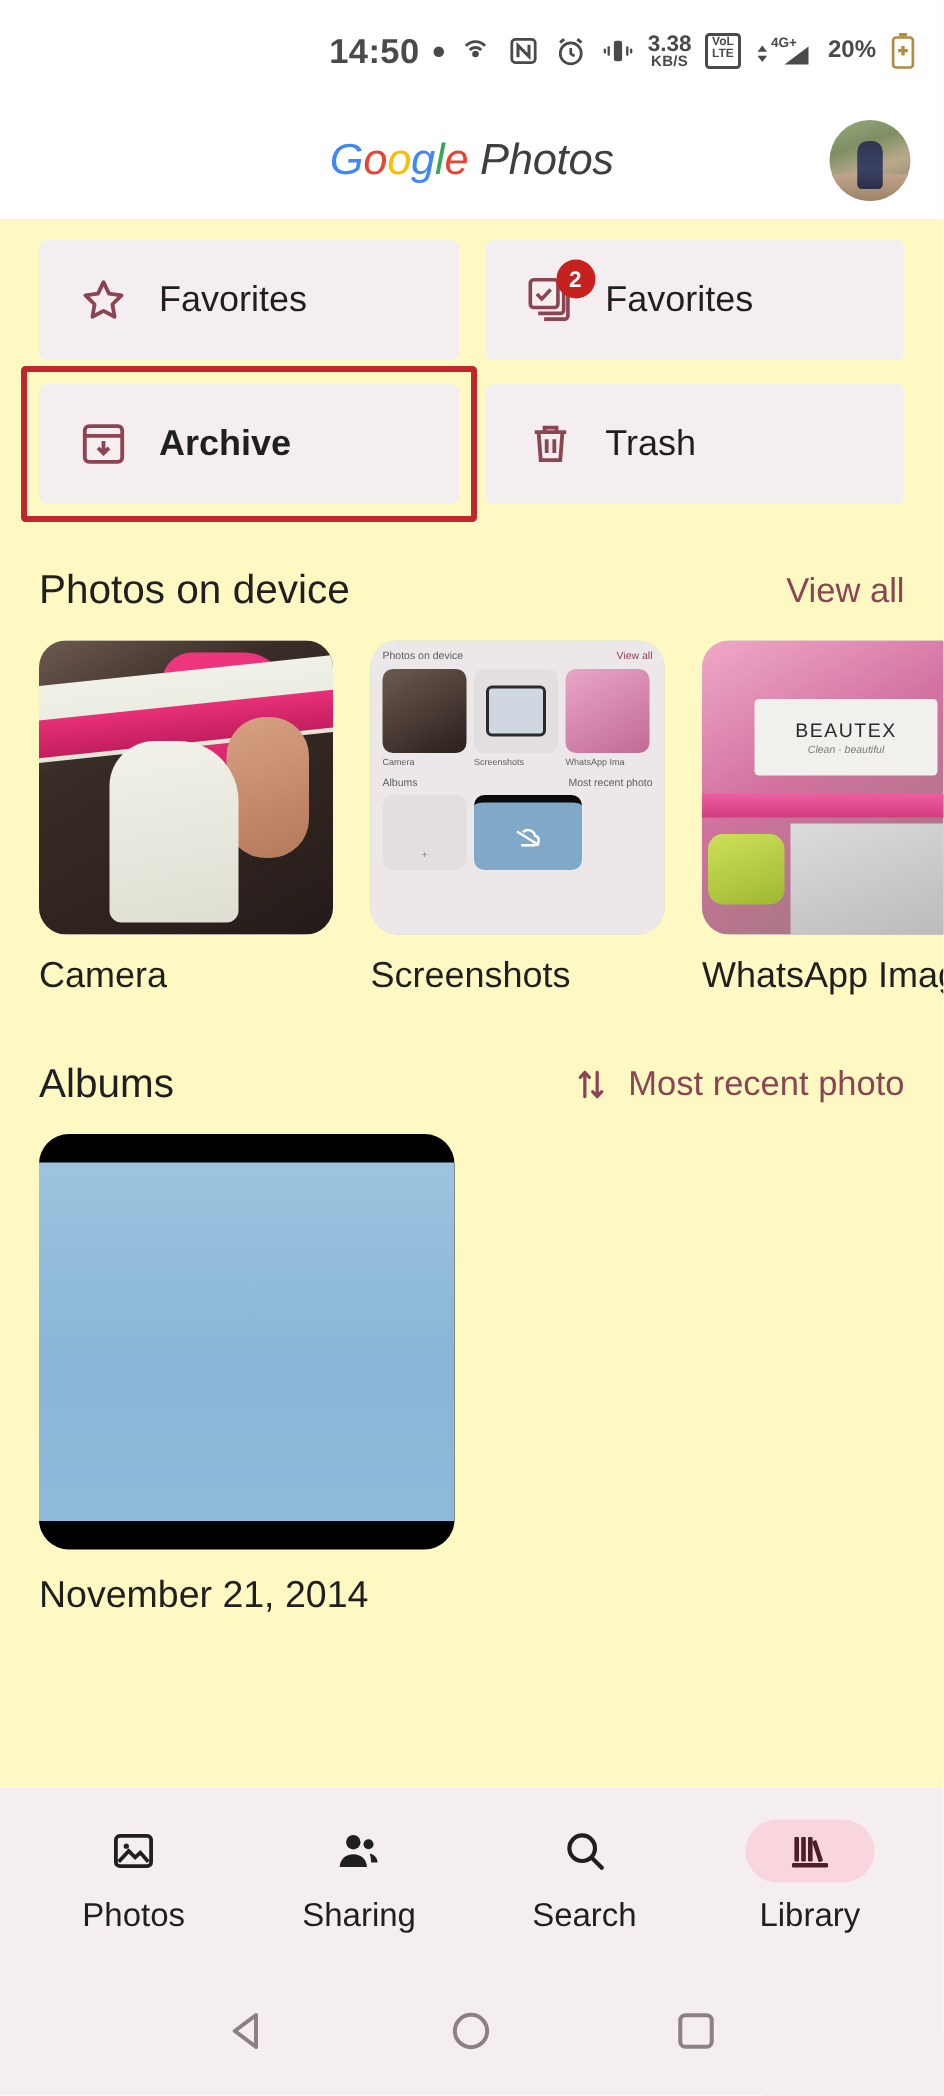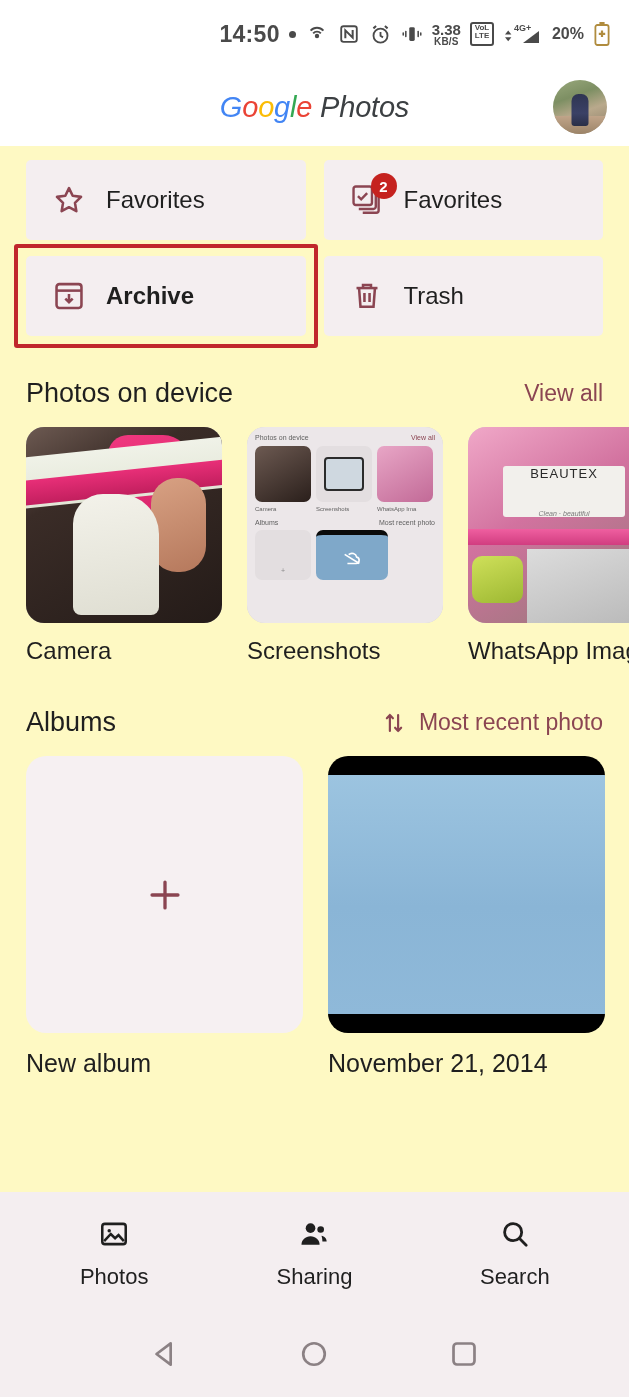--- a/index.html
+++ b/index.html
@@ -119,21 +119,21 @@
   .ph-shot .cap span { width:56px; }
   .ph-shot .r2 { display:flex; justify-content:space-between; align-items:center; margin-top:7px; }
   .ph-shot .albums { display:flex; gap:5px; margin-top:4px; }
   .ph-shot .a1 { width:56px; height:50px; background:#e3dee0; border-radius:7px; display:flex;align-items:flex-end;justify-content:center;padding-bottom:6px; color:#8b8b8b; }
   .ph-shot .a2 { width:72px; height:50px; background:#7fa8c9; border-radius:7px; border-top:5px solid #0a0a0a;
     display:flex; align-items:center; justify-content:center; color:#fff; }
 
   
   .ph-wa { position:absolute; inset:0; background: linear-gradient(150deg,#f0a8c8 0%,#d2729f 40%,#8c7a72 100%); }
   .ph-wa .tag { position:absolute; left:18%; top:20%; width:62%; height:26%;
-    background:#f2f0ec; border-radius:3px; display:flex; flex-direction:column; align-items:center; justify-content:space-between; gap:3px; }
+    background:#f2f0ec; border-radius:3px; display:flex; flex-direction:column; align-items:center; justify-content:center; gap:3px; }
   .ph-wa .tag .t { font-size: 13px; letter-spacing: 1px; color:#2a2a2a; }
   .ph-wa .tag .s { font-size: 7px; color:#7a7a7a; font-style: italic; }
   .ph-wa .bar { position:absolute; left:0; right:0; top:52%; height:8%;
     background: linear-gradient(180deg,#ef5fa0,#d13d80); }
   .ph-wa .card { position:absolute; left:30%; top:62%; width:60%; height:40%;
     background: linear-gradient(160deg,#dcdcdc,#b8b8b8); }
   .ph-wa .grn { position:absolute; left:2%; top:66%; width:26%; height:24%;
     background: linear-gradient(160deg,#cfe05a,#9db832); border-radius:10px; }
 
   
@@ -376,30 +376,20 @@
           <svg viewBox="0 0 24 24" fill="none" stroke="currentColor" stroke-width="2" stroke-linecap="round" stroke-linejoin="round">
             <path d="M8.2 19.4V4.6M8.2 4.6 5.4 7.6M8.2 4.6 11 7.6"></path>
             <path d="M15.8 4.6v14.8M15.8 19.4 13 16.4M15.8 19.4l2.8-3"></path>
           </svg>
         </span>
         <span class="sec-action">Most recent photo</span>
       </span>
     </div>
 
     <div class="alb-row">
-      <div class="alb-item">
-        <div class="alb-tile alb-new">
-          <span class="plus">
-            <svg viewBox="0 0 24 24" fill="none" stroke="currentColor" stroke-width="1.9" stroke-linecap="round">
-              <path d="M12 4.6v14.8M4.6 12h14.8"></path>
-            </svg>
-          </span>
-        </div>
-        <div class="alb-title">New album</div>
-      </div>
 
       <div class="alb-item">
         <div class="alb-tile alb-photo">
           <div class="inner"></div>
         </div>
         <div class="alb-title">November 21, 2014</div>
       </div>
     </div>
   </div>
 
@@ -437,20 +427,34 @@
         <span class="nav-ic">
           <svg viewBox="0 0 24 24" fill="none" stroke="currentColor" stroke-width="2.1" stroke-linecap="round">
             <circle cx="10.6" cy="10.6" r="6.4"></circle>
             <path d="M15.4 15.4 20.4 20.4"></path>
           </svg>
         </span>
       </span>
       <span class="nav-label">Search</span>
     </div>
 
+    <div class="nav-item">
+      <span class="nav-pill active">
+        <span class="nav-ic activeic">
+          <svg viewBox="0 0 24 24" fill="currentColor">
+            <rect x="4.2" y="5" width="2.3" height="12.2" rx=".5"></rect>
+            <rect x="7.6" y="5" width="2.3" height="12.2" rx=".5"></rect>
+            <rect x="11" y="5" width="2.3" height="12.2" rx=".5"></rect>
+            <rect x="14.6" y="6.6" width="2.3" height="11" rx=".6" transform="rotate(-18 15.7 12)"></rect>
+            <rect x="3" y="18" width="18" height="2.2" rx=".6"></rect>
+          </svg>
+        </span>
+      </span>
+      <span class="nav-label">Library</span>
+    </div>
   </div>
 
   <div class="sysnav">
     <span class="sys-btn">
       <svg viewBox="0 0 24 24" fill="none" stroke="currentColor" stroke-width="1.9" stroke-linejoin="round">
         <path d="M16 4.5 6 12l10 7.5z"></path>
       </svg>
     </span>
     <span class="sys-btn">
       <svg viewBox="0 0 24 24" fill="none" stroke="currentColor" stroke-width="1.9">

